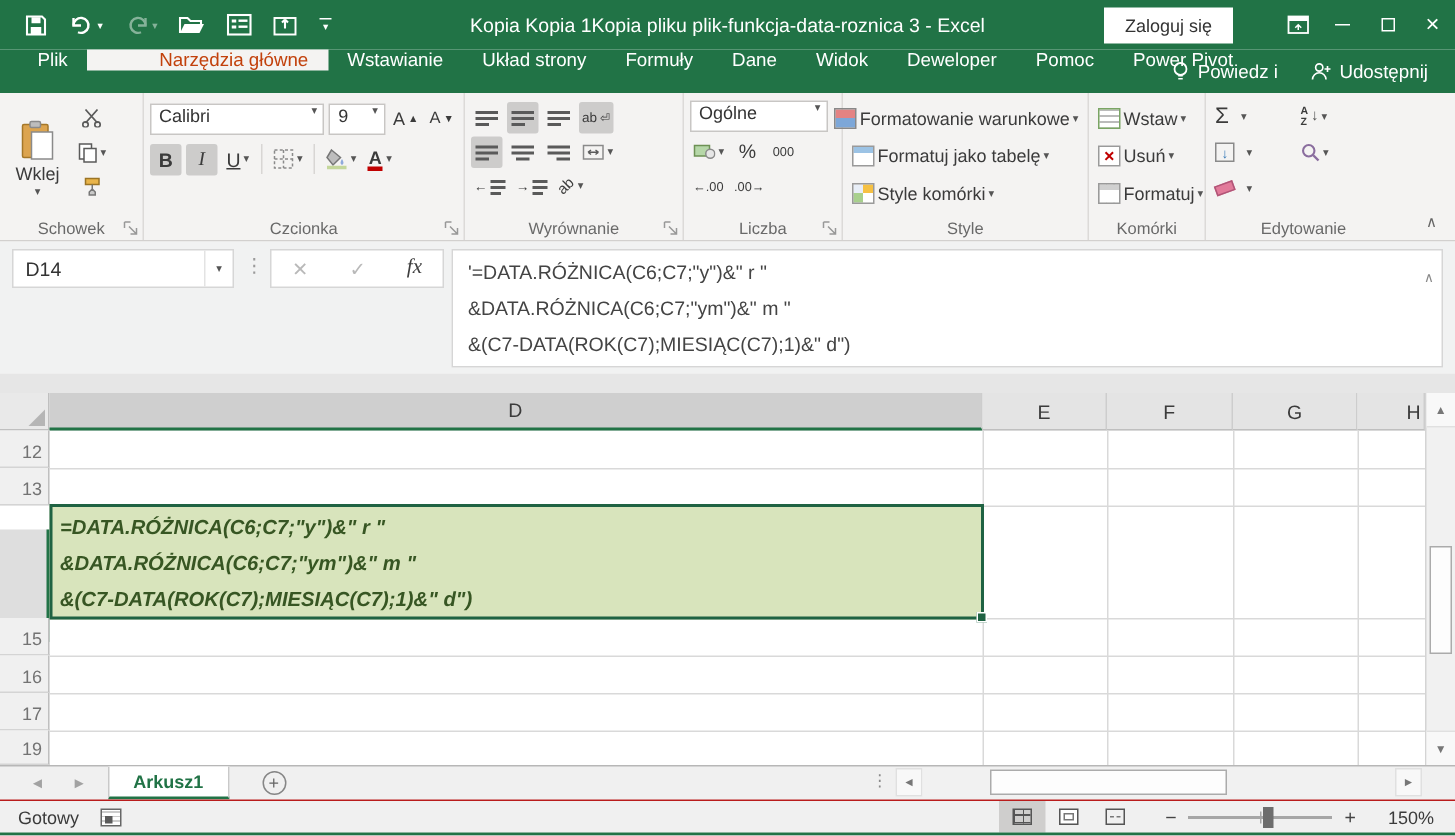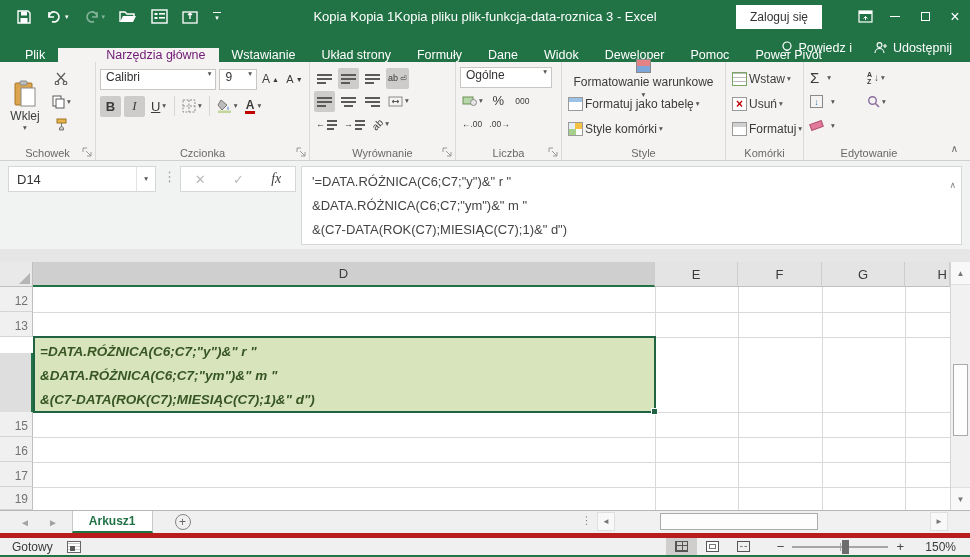--- a/index.html
+++ b/index.html
@@ -14,23 +14,23 @@
   .dim{opacity:.45;}
   .tinyarrow{font-size:7px;color:#fff;}
   .wtitle{position:absolute;left:50%;top:0;transform:translateX(-50%);height:33px;display:flex;align-items:center;font-size:13px;color:#fff;white-space:nowrap;}
   .tbar-right{position:absolute;right:0;top:0;height:33px;display:flex;align-items:center;}
   .login{background:#fff;color:#333;font-size:12px;border:none;padding:5px 14px;margin-right:28px;font-family:inherit;}
   .wbtn{width:30px;height:33px;display:flex;align-items:center;justify-content:center;font-size:13px;color:#fff;}
   .minline{display:inline-block;width:10px;border-top:1px solid #fff;}
   .maxbox{display:inline-block;width:9px;height:9px;border:1px solid #fff;}
 
   
-  .tabrow{position:absolute;top:33px;left:0;width:970px;height:29px;background:#217346;display:flex;align-items:flex-end;padding-left:12px;font-size:12.5px;color:#fff;}
+  .tabrow{position:absolute;top:33px;left:0;width:970px;height:29px;background:#217346;display:flex;align-items:flex-start;padding-left:12px;font-size:12.5px;color:#fff;}
   .rtab{display:flex;align-items:center;padding:0 13px;white-space:nowrap;}
-  .rtab.active{background:#f4f3f2;color:#701a75;padding-left:48px;}
+  .rtab.active{background:#f4f3f2;color:#c2410c;padding-left:48px;}
   .tab-right{position:absolute;right:10px;top:33px;height:29px;display:flex;align-items:center;gap:6px;color:#fff;font-size:12.5px;}
   .tab-right .seg{display:flex;align-items:center;gap:5px;padding:0 8px;}
 
   
   .ribbon{position:absolute;top:62px;left:0;width:970px;height:99px;background:#f4f3f2;border-bottom:1px solid #d2d0ce;display:flex;font-size:12px;color:#3b3b3b;}
   .rgroup{position:relative;border-right:1px solid #dcdad8;padding:3px 4px 16px 4px;display:flex;}
   .glabel{position:absolute;bottom:1px;left:0;right:0;text-align:center;font-size:11px;color:#696969;}
   .launch{position:absolute;right:2px;bottom:2px;width:11px;height:11px;opacity:.75;}
   .col{display:flex;flex-direction:column;}
   .rowln{display:flex;align-items:center;gap:3px;height:24px;}
@@ -95,21 +95,21 @@
   .snav{display:flex;align-items:center;gap:18px;padding:0 14px 0 20px;color:#a2a2a2;font-size:10px;}
   .stab{display:flex;align-items:center;background:#fff;color:#217346;font-weight:700;padding:0 16px;border-right:1px solid #c9c9c9;border-left:1px solid #c9c9c9;border-bottom:2px solid #217346;}
   .addsheet{width:16px;height:16px;border:1px solid #868686;border-radius:50%;color:#666;display:flex;align-items:center;justify-content:center;font-size:12px;margin:auto 0 auto 22px;line-height:1;}
   .hdots{position:absolute;left:581px;top:514px;color:#8a8a8a;font-size:11px;}
   .hs-l{position:absolute;left:597px;top:512px;width:18px;height:19px;background:#f8f8f8;border:1px solid #e0e0e0;display:flex;align-items:center;justify-content:center;font-size:8px;color:#777;}
   .hs-track{position:absolute;left:615px;top:512px;width:315px;height:19px;background:#f1f1f1;}
   .hs-th{position:absolute;left:660px;top:513px;width:158px;height:17px;background:#fdfdfd;border:1px solid #ababab;}
   .hs-r{position:absolute;left:930px;top:512px;width:18px;height:19px;background:#f8f8f8;border:1px solid #e0e0e0;display:flex;align-items:center;justify-content:center;font-size:8px;color:#777;}
 
   
-  .statusbar{position:absolute;top:533px;left:0;width:970px;height:22px;background:#f0f0f0;border-top:5px solid #b91c1c;display:flex;align-items:center;font-size:12px;color:#3b3b3b;}
+  .statusbar{position:absolute;top:533px;left:0;width:970px;height:22px;background:#f0f0f0;border-top:1px solid #b91c1c;display:flex;align-items:center;font-size:12px;color:#3b3b3b;}
   .stext{margin-left:12px;}
   .macroicon{width:14px;height:12px;border:1px solid #666;margin-left:14px;position:relative;background:repeating-linear-gradient(0deg,#fff 0 2px,#ccc 2px 3px);}
   .macroicon::after{content:"";position:absolute;left:2px;bottom:1px;width:5px;height:5px;background:#5a5a5a;}
   .sb-right{margin-left:auto;display:flex;align-items:center;height:100%;}
   .viewbtn{width:31px;height:100%;display:flex;align-items:center;justify-content:center;}
   .viewbtn.on{background:#cfcecd;}
   .vb-grid{width:13px;height:11px;background:repeating-linear-gradient(0deg,#555 0 1px,transparent 1px 5px),repeating-linear-gradient(90deg,#555 0 1px,transparent 1px 6px);border:1px solid #555;}
   .vb-page{width:13px;height:11px;border:1px solid #555;background:linear-gradient(#fff,#fff);position:relative;}
   .vb-page::after{content:"";position:absolute;left:2px;top:2px;right:2px;bottom:2px;border:1px solid #777;}
   .vb-break{width:13px;height:11px;border:1px solid #555;position:relative;}
@@ -394,21 +394,21 @@
         </div>
       </div>
       <span class="glabel">Liczba</span>
       <svg class="launch" viewBox="0 0 11 11">
           <path d="M1 1 h4 M1 1 v4 M4 4 l5 5 M9 5 v4 h-4" fill="none" stroke="#7a7a7a"></path>
         </svg>
     </div>
 
     <div class="rgroup" style="width:164px;">
       <div class="col" style="width:100%;gap:4px;padding-top:3px;">
-        <span class="rb" style="justify-content:center;flex-direction:column;">
+        <span class="rb" style="justify-content:flex-end;">
           <span class="sicon ic-cf"></span>
           <span class="styletxt">Formatowanie warunkowe</span>
             <span class="da">▾</span>
         </span>
         <span class="rb" style="justify-content:flex-start;">
           <span class="sicon ic-tbl"></span>
           <span class="styletxt">Formatuj jako tabelę</span>
             <span class="da">▾</span>
         </span>
         <span class="rb" style="justify-content:flex-start;">

